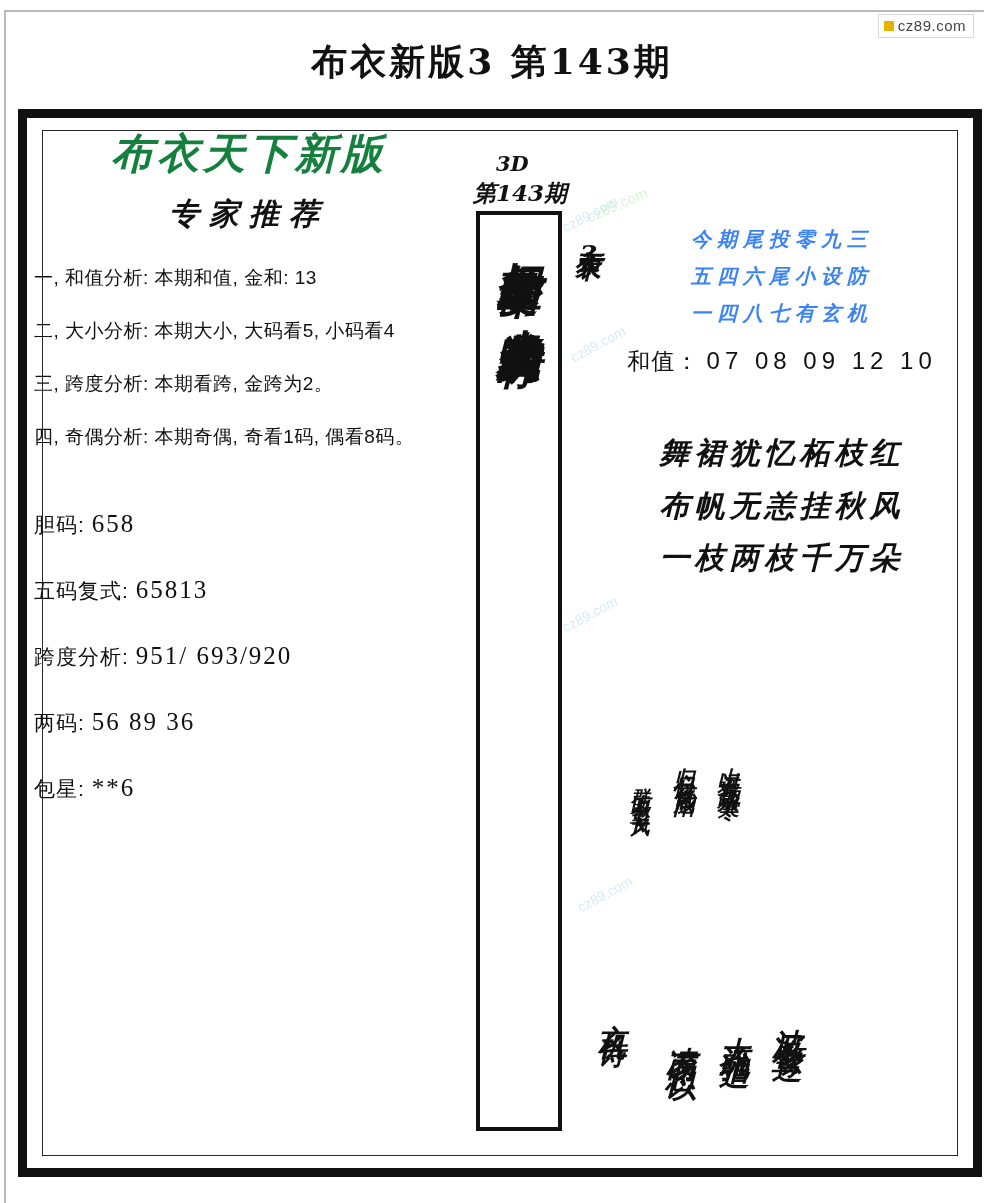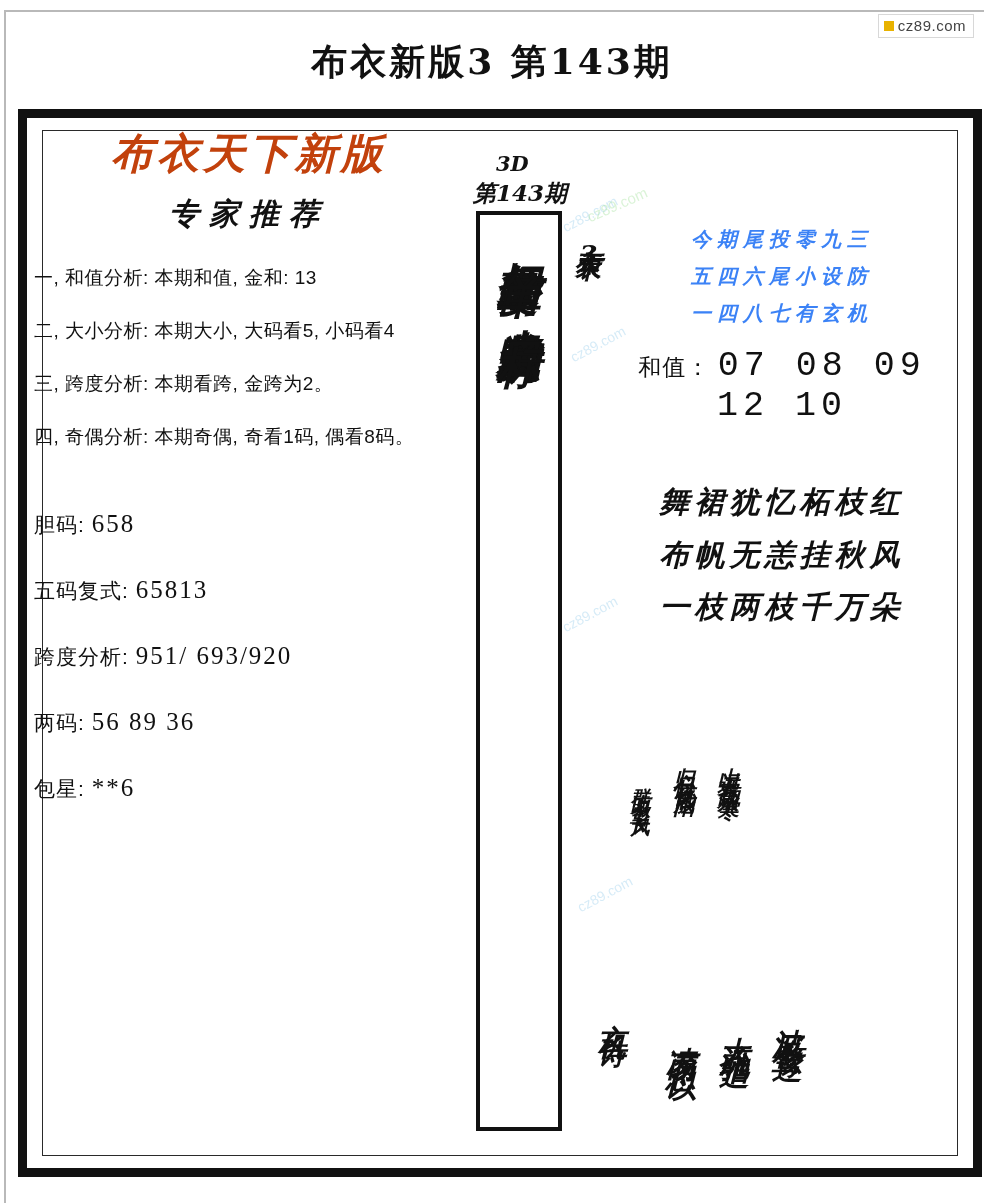--- a/index.html
+++ b/index.html
@@ -85,21 +85,21 @@
     position: absolute;
     left: 34px;
     top: 120px;
     width: 430px;
   }
   .brand {
     font-family: "DejaVu Serif", serif;
     font-weight: bold;
     font-size: 42px;
     letter-spacing: 4px;
-    color: #c2410c;
+    color: #15803d;
     text-align: center;
     font-style: italic;
   }
   .brand-sub {
     margin-top: 12px;
     font-family: "DejaVu Serif", serif;
     font-weight: bold;
     font-size: 30px;
     letter-spacing: 10px;
     color: #111;
@@ -207,22 +207,22 @@
     font-style: italic;
   }
   .sumline {
     margin-top: 14px;
     font-size: 23px;
     color: #111;
     text-align: center;
     letter-spacing: 1px;
   }
   .sumline .nums {
-    font-family: Liberation Mono, monospace;
-    font-size: 35px;
+    font-family: Liberation Sans, sans-serif;
+    font-size: 24px;
     letter-spacing: 5px;
   }
   .verse2 {
     margin-top: 50px;
     font-family: "DejaVu Serif", serif;
     font-weight: bold;
     font-size: 30px;
     color: #111;
     letter-spacing: 5px;
     line-height: 1.75;

